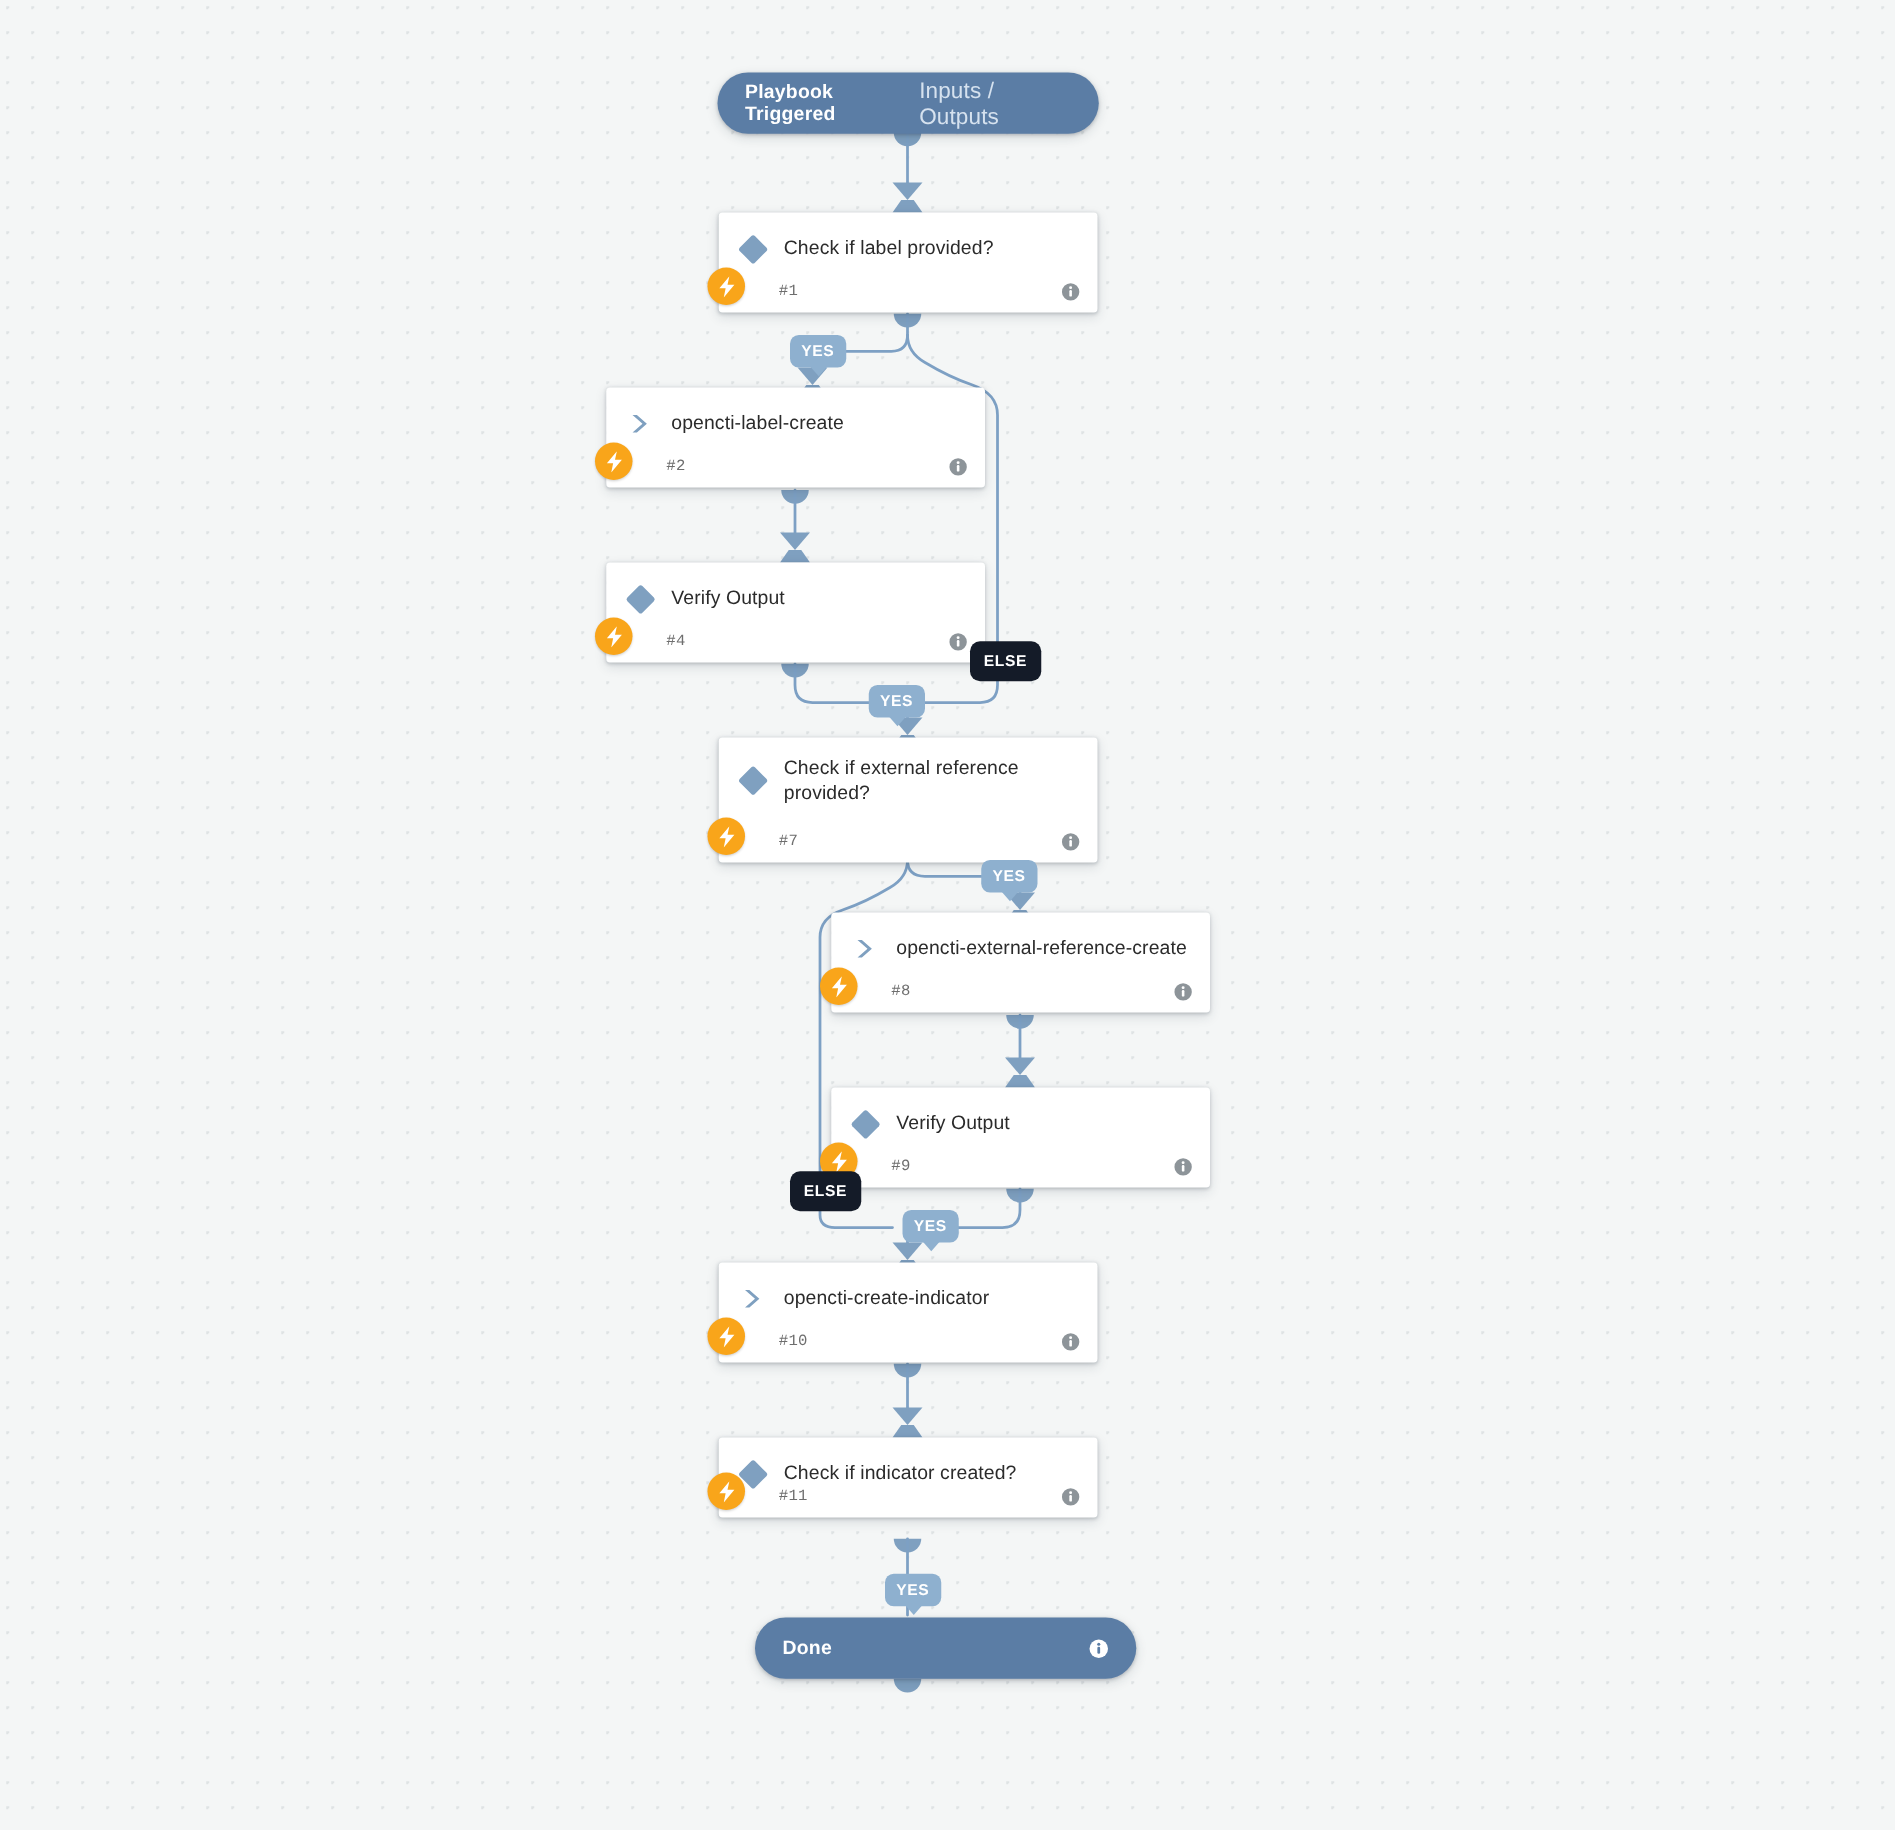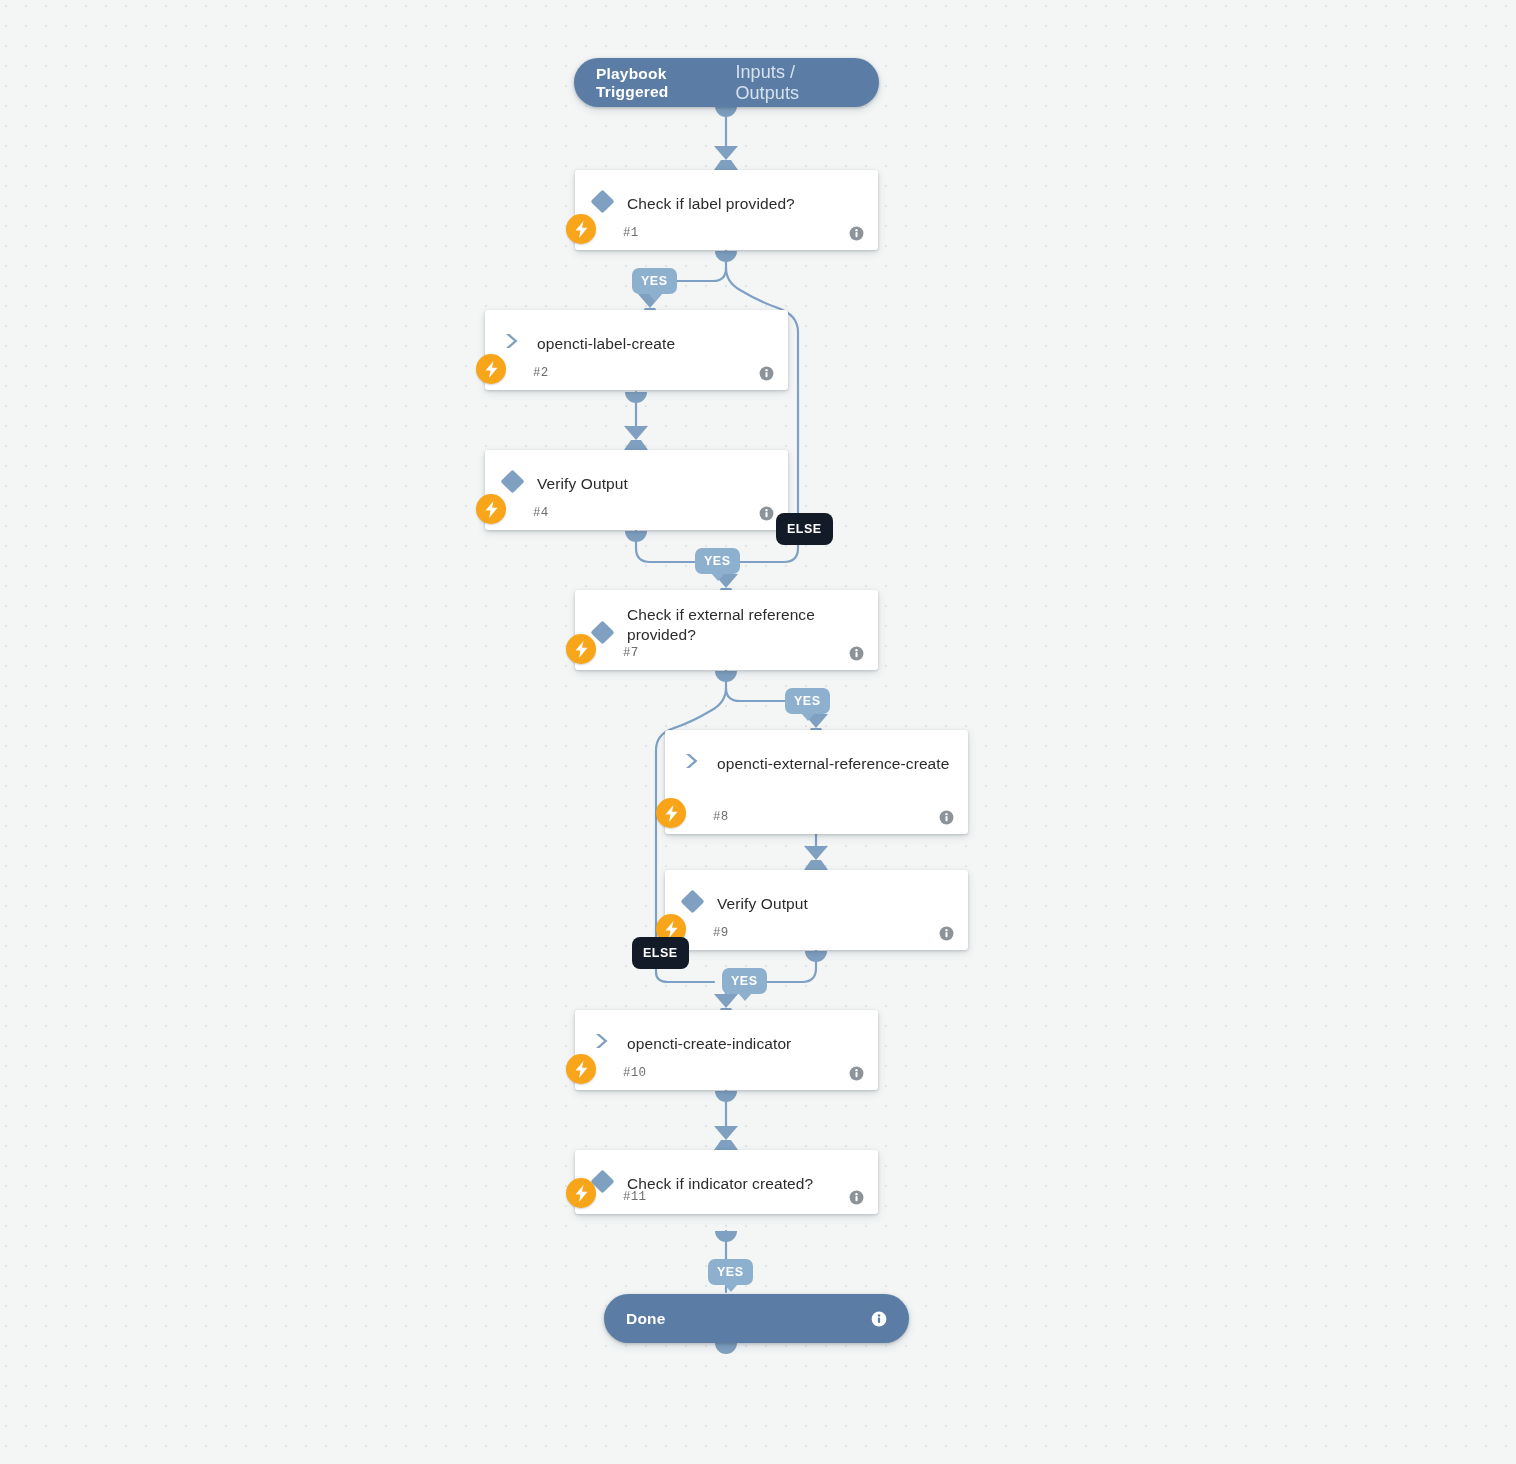--- a/index.html
+++ b/index.html
@@ -48,21 +48,21 @@
     background: #ffffff;
     border-radius: 3px;
     box-shadow: 0 1px 3px rgba(30,45,60,0.22), 0 3px 9px rgba(30,45,60,0.13);
     padding: 0;
     width: 100%;
     height: 100%;
   }
 
   .card-title-row {
     display: flex;
-    align-items: flex-end;
+    align-items: center;
     padding: 14px 16px 0 14px;
     min-height: 44px;
   }
   .card-icon {
     flex: 0 0 auto;
     width: 26px; height: 26px;
     margin-right: 12px;
     margin-top: 0px;
     display: flex; align-items: center; justify-content: center;
   }
@@ -337,21 +337,21 @@
   </div>
 
   <div class="branch-label branch-else" style="left:776px; top:513px;">
     <span>ELSE</span>
   </div>
 
   <div class="branch-label branch-yes" style="left:695px; top:548px;">
     <span>YES</span>
   </div>
 
-  <div class="node" style="left:575px; top:590px; width:303px; height:80px;">
+  <div class="node" style="left:575px; top:590px; width:303px; height:100px;">
     <div class="card">
       <div class="card-title-row">
         <span class="card-icon">
           <span class="diamond"></span>
         </span>
         <span class="card-title" style="max-width:195px;">Check if external reference provided?</span>
       </div>
       <div class="bolt-badge">
         <svg width="15" height="17" viewBox="0 0 15 17" aria-hidden="true">
           <polygon points="9.5,0 1.5,9.5 6.5,9.5 5,17 13.5,6.8 8,6.8" fill="#ffffff"></polygon>
@@ -367,21 +367,21 @@
           </svg>
         </span>
       </div>
     </div>
   </div>
 
   <div class="branch-label branch-yes" style="left:785px; top:688px;">
     <span>YES</span>
   </div>
 
-  <div class="node" style="left:665px; top:730px; width:303px; height:104px;">
+  <div class="node" style="left:665px; top:730px; width:303px; height:80px;">
     <div class="card">
       <div class="card-title-row">
         <span class="card-icon chevron">
           <svg width="20" height="18" viewBox="0 0 20 18">
             <path d="M4 2 L12 9 L4 16 L7.5 16 L15.5 9 L7.5 2 Z" fill="#7fa0c0"></path>
           </svg>
         </span>
         <span class="card-title">opencti-external-reference-create</span>
       </div>
       <div class="bolt-badge">

